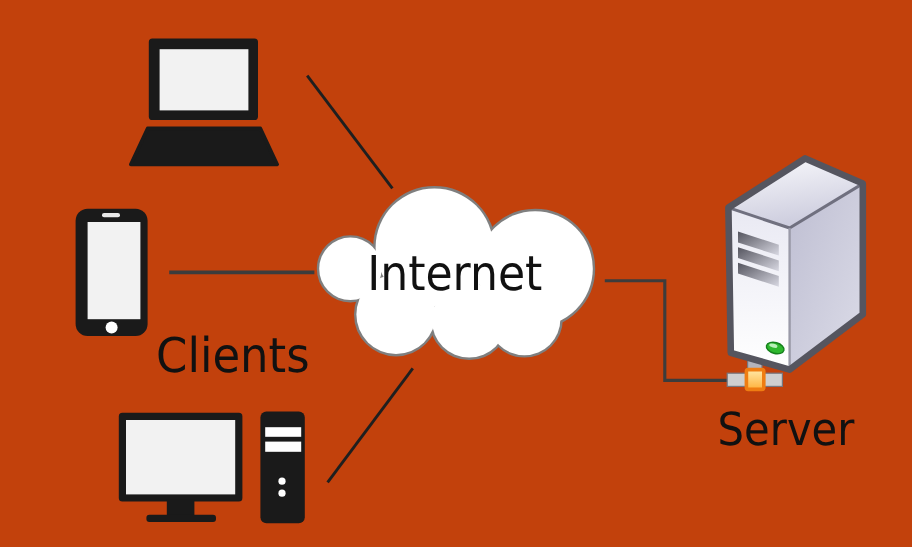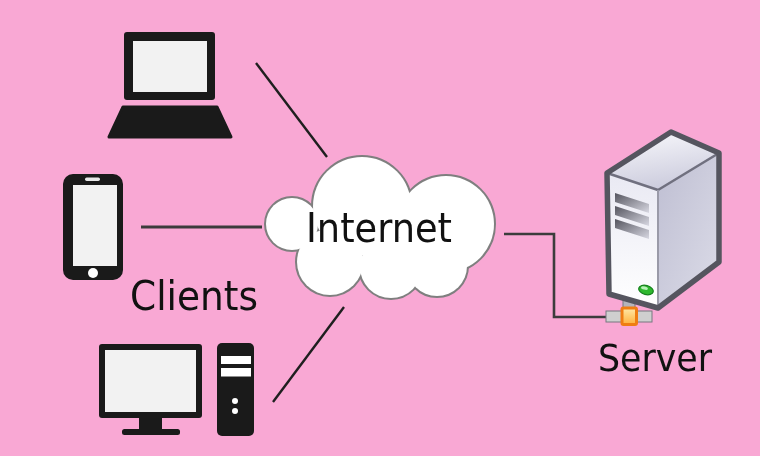--- a/index.html
+++ b/index.html
@@ -5,21 +5,21 @@
   html, body {
     margin: 0;
     padding: 0;
     background: #ffffff;
     font-family: "DejaVu Sans", "Liberation Sans", sans-serif;
   }
   .canvas {
     position: relative;
     width: 760px;
     height: 456px;
-    background: #f9a8d4;
+    background: #c2410c;
     overflow: hidden;
   }
   svg { display: block; }
   .diagram-label {
     font-family: "DejaVu Sans", "Liberation Sans", sans-serif;
     fill: #111111;
   }
 </style>
 </head>
 <body>

